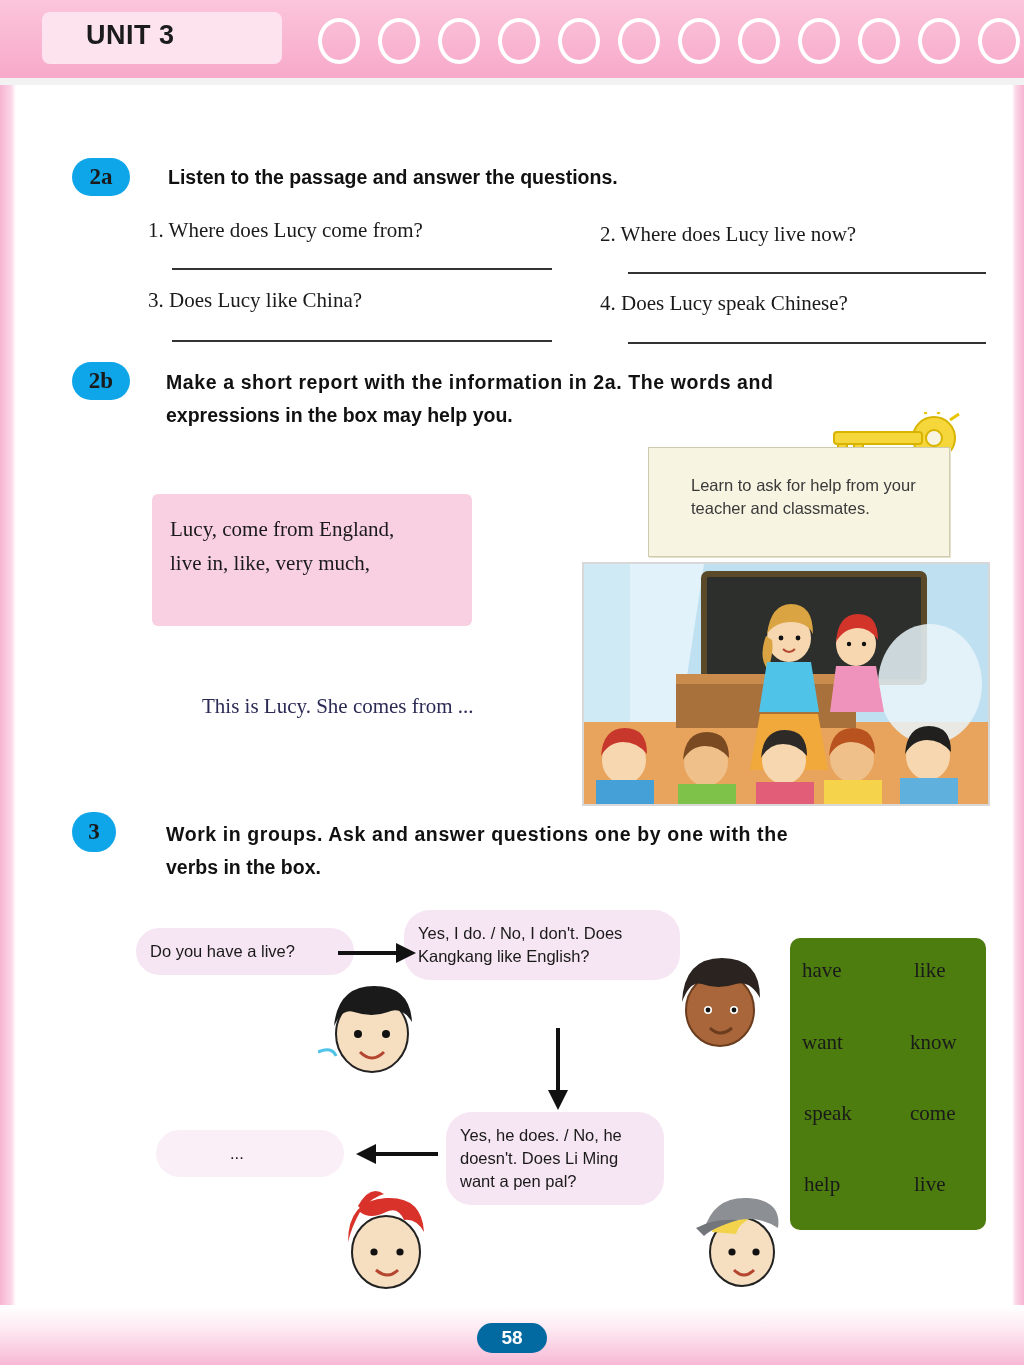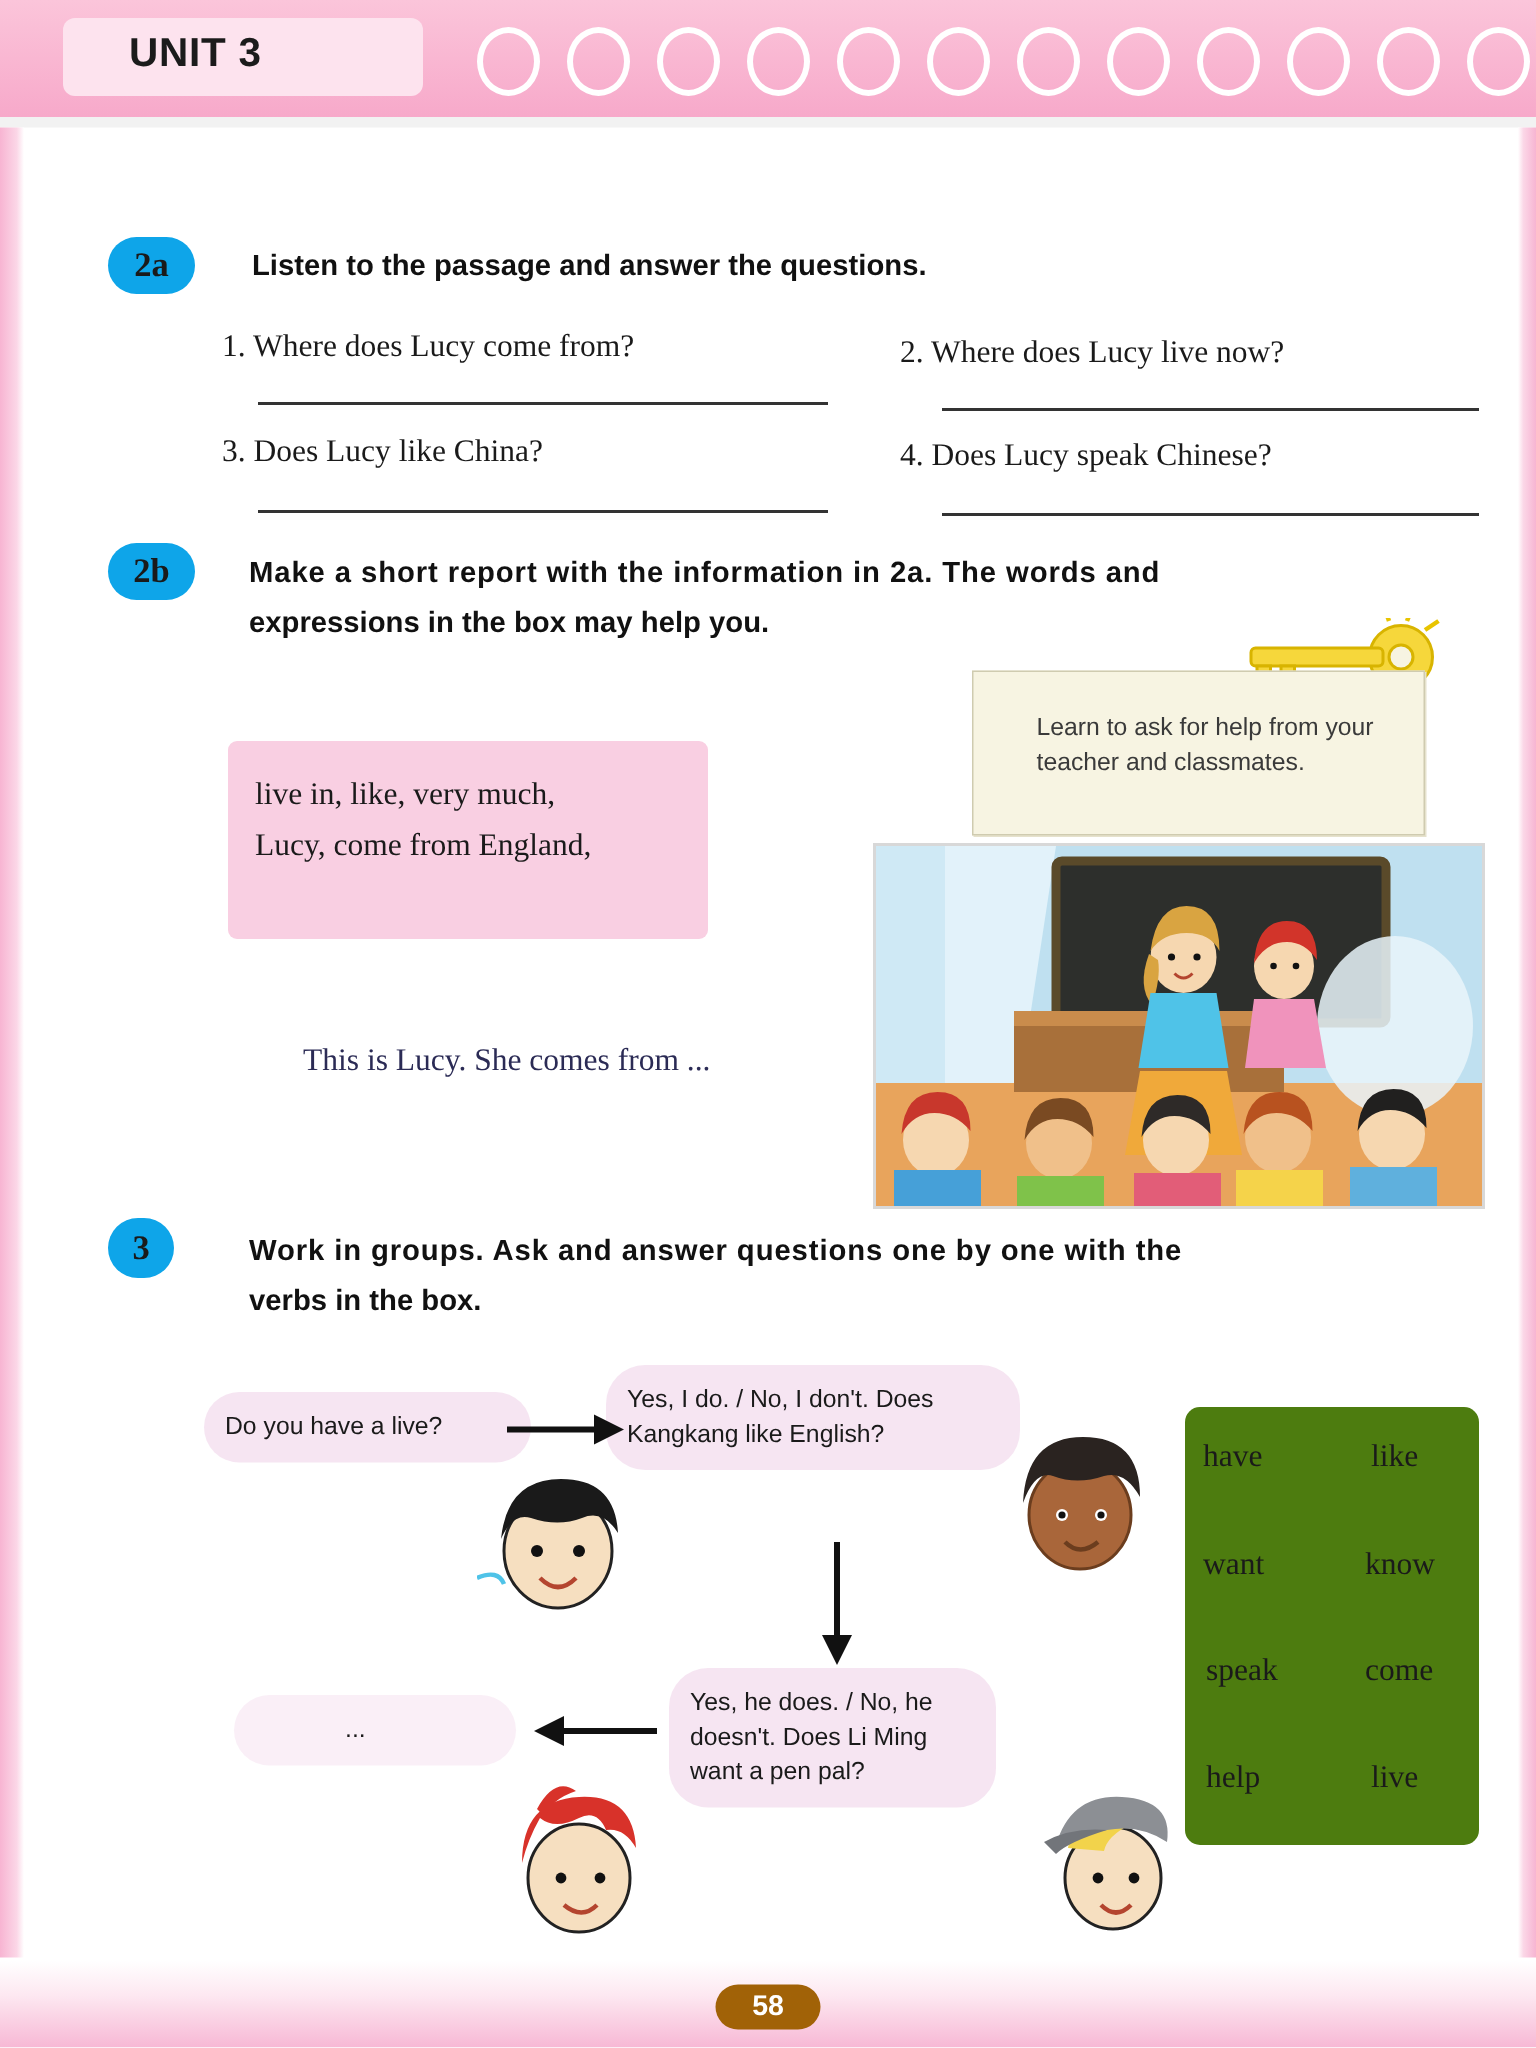--- a/index.html
+++ b/index.html
@@ -43,21 +43,21 @@
   .right-pink-edge{
     position:absolute;right:0;top:85px;width:12px;height:1220px;
     background:linear-gradient(270deg,#f7b4d2 0%,#fbd7e7 70%,#ffffff 100%);
   }
   .bottom-band{
     position:absolute;left:0;bottom:0;width:1024px;height:58px;
     background:linear-gradient(180deg,#ffffff 0%,#fde8f1 40%,#f7b8d5 100%);
   }
   .page-num-pill{
     position:absolute;left:50%;transform:translateX(-50%);bottom:12px;
-    width:70px;height:30px;border-radius:15px;background:#a16207;
+    width:70px;height:30px;border-radius:15px;background:#0369a1;
     display:flex;align-items:center;justify-content:center;
     font-family:"Liberation Sans", sans-serif;font-weight:bold;font-size:19px;color:#ffffff;
   }
   
   .num-bubble{
     position:absolute;width:58px;height:38px;border-radius:19px;
     background:#0ea5e9;
     display:flex;align-items:center;justify-content:center;
     font-family:Liberation Serif, serif;font-weight:bold;font-size:23px;color:#1a1a1a;
   }
@@ -178,22 +178,22 @@
     <line x1="106" y1="2" x2="103" y2="-7" stroke="#e8c400" stroke-width="3"></line>
   </svg>
 </div>
 
 <div class="tip-note">
   <div class="tip-text">Learn to ask for help from your teacher and classmates.</div>
 </div>
 
 <div class="wordbox">
   <div class="pad">
+    <p>Lucy, come from England,</p>
     <p>live in, like, very much,</p>
-    <p>Lucy, come from England,</p>
   </div>
 </div>
 
 <div class="sample-sentence">This is  Lucy. She comes from ...</div>
 
 <div class="class-pic">
   <svg width="404" height="240" viewBox="0 0 404 240">
     <rect x="0" y="0" width="404" height="240" fill="#bfe0f0"></rect>
     <rect x="0" y="0" width="46" height="160" fill="#cfe9f5"></rect>
     <polygon points="46,0 120,0 96,158 46,158" fill="#e2f2fa"></polygon>

